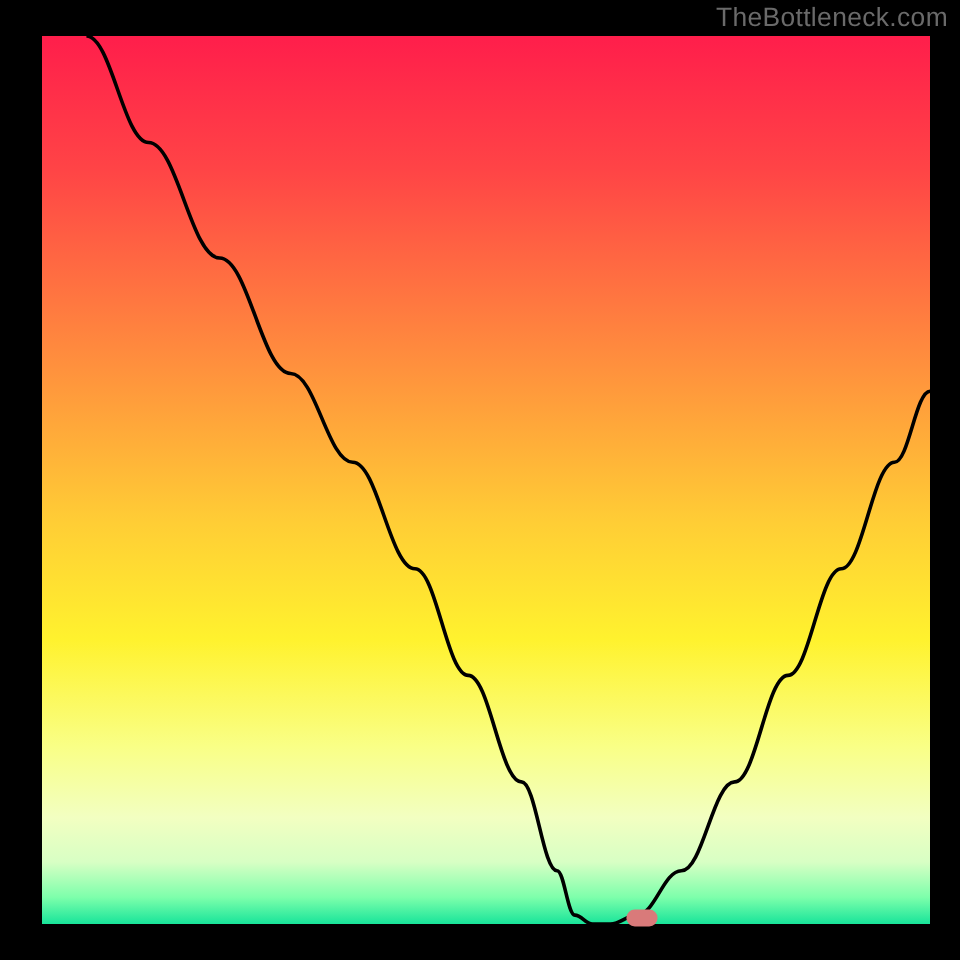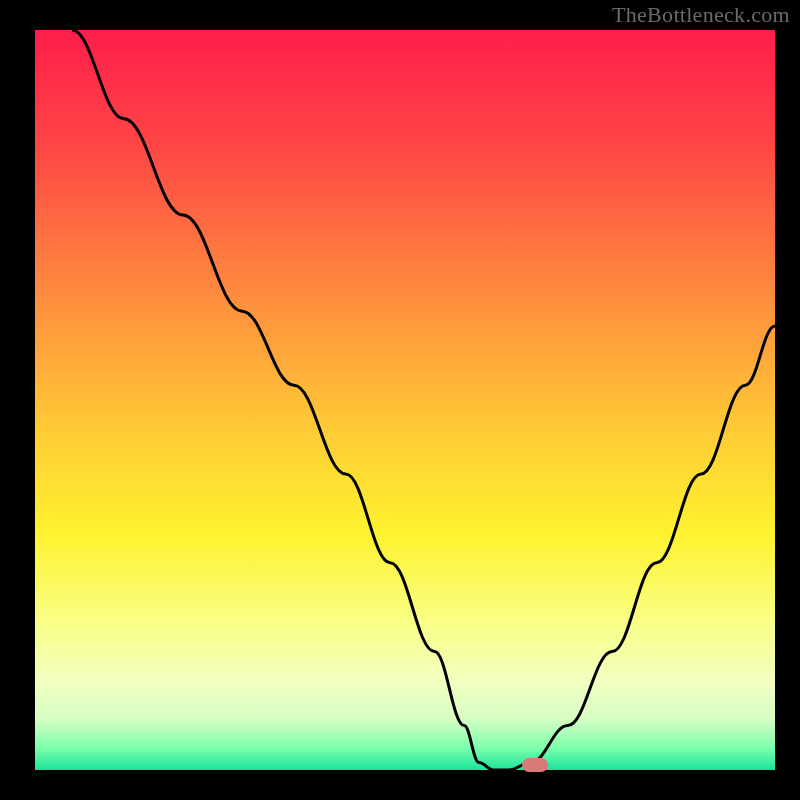--- a/index.html
+++ b/index.html
@@ -13,21 +13,21 @@
   .frame {
     position: relative;
     width: 800px;
     height: 800px;
     background: #000;
   }
   .watermark {
     position: absolute;
     top: 2px;
     right: 10px;
-    font-family: Liberation Serif, serif;
+    font-family: Liberation Sans, sans-serif;
     font-size: 22px;
     color: #6a6a6a;
     font-weight: 500;
     letter-spacing: 0.3px;
   }
   .plot {
     position: absolute;
     left: 35px;
     top: 30px;
     width: 740px;

